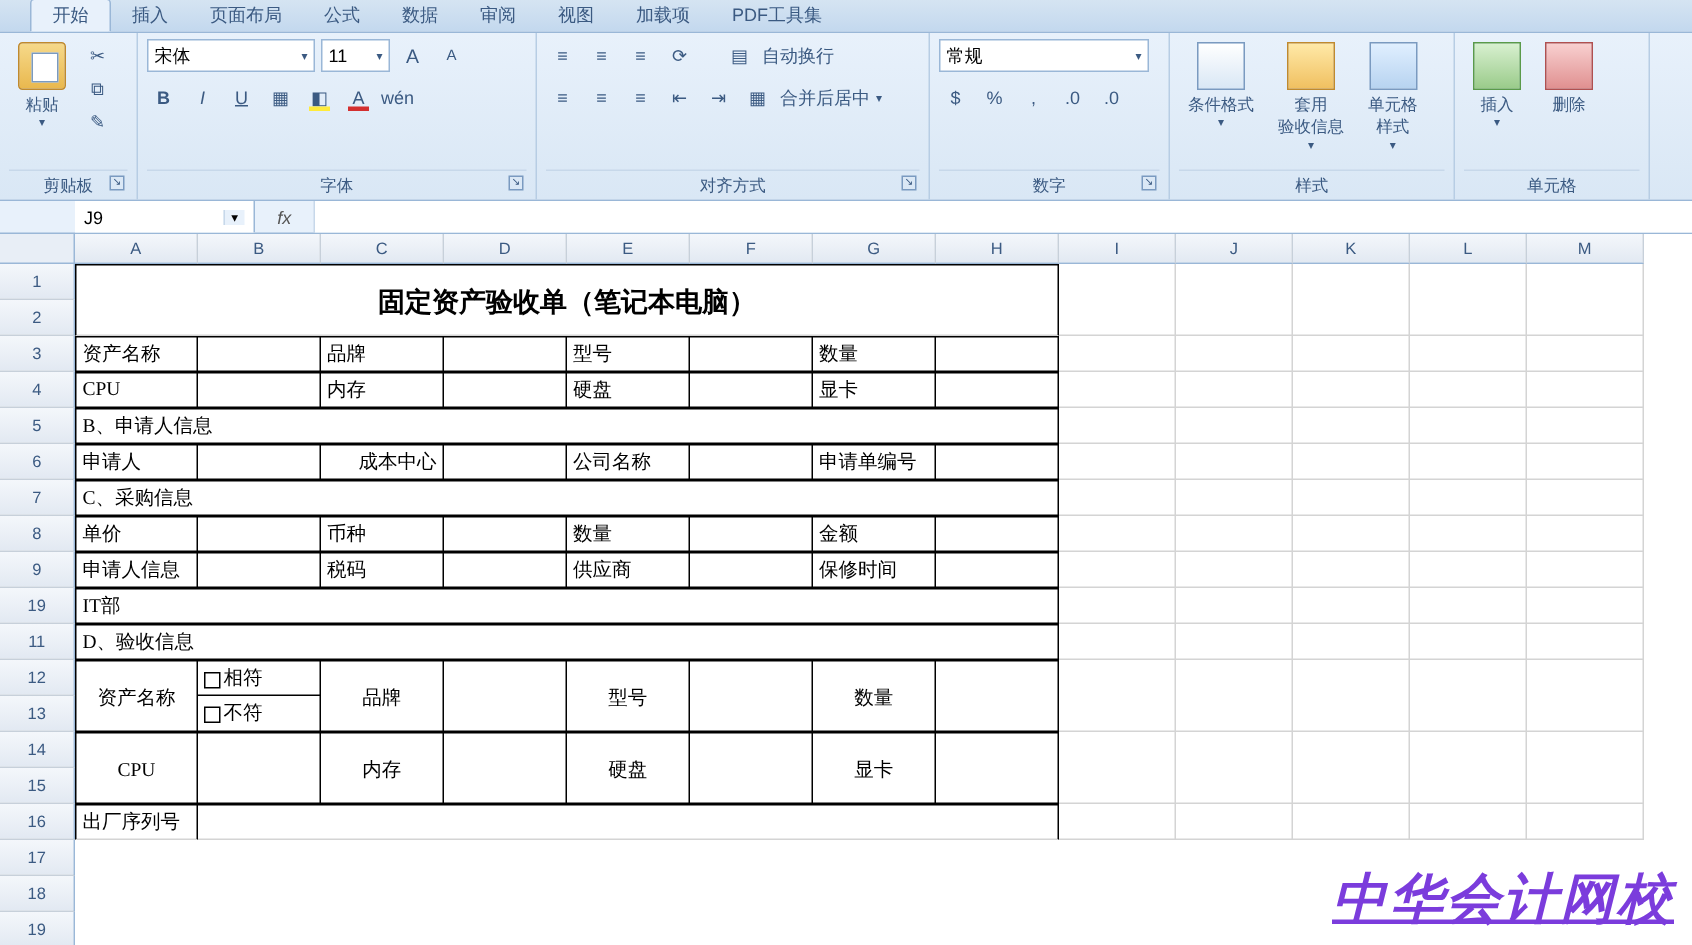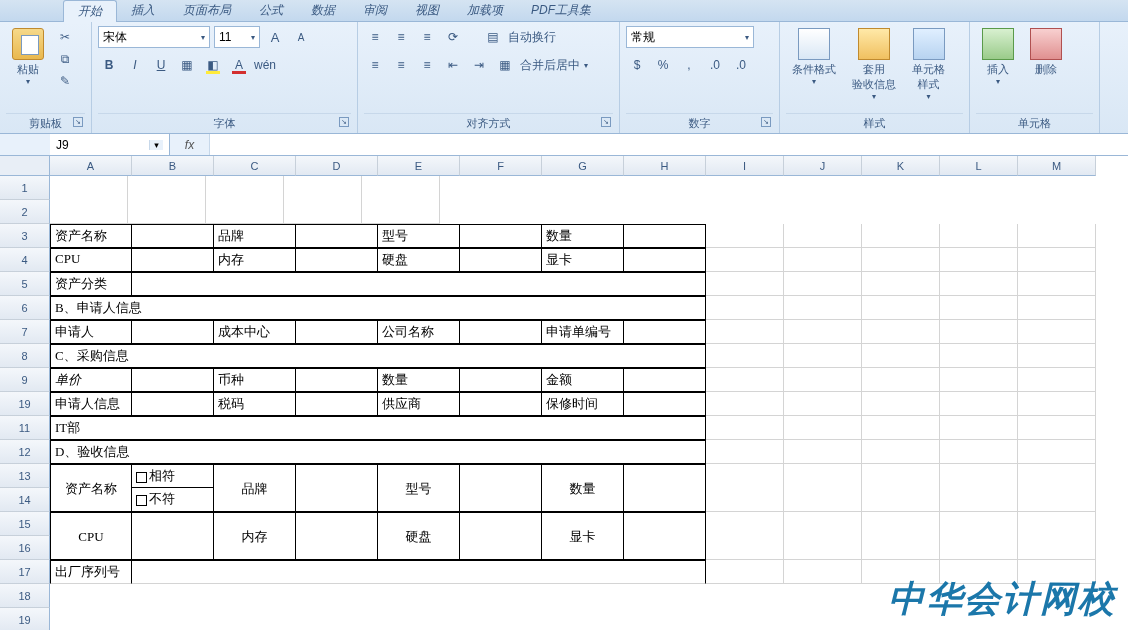--- a/index.html
+++ b/index.html
@@ -1,19 +1,19 @@
 <!DOCTYPE html>
 <html><head>
 <meta charset="utf-8">
 <style>
 * { margin: 0; padding: 0; box-sizing: border-box; font-family: "Microsoft YaHei", SimSun, sans-serif; }
 body { background: #fff; width: 1128px; height: 630px; overflow: hidden; position: relative; }
 
 
-.tabbar { height: 22px; background: linear-gradient(#d5e4f2,#c3d8ee); border-bottom: 1px solid #9ab7d7; display: flex; align-items: flex-start; padding-left: 63px; font-size: 12px; color: #3b5a82; font-style: italic; }
+.tabbar { height: 22px; background: linear-gradient(#d5e4f2,#c3d8ee); border-bottom: 1px solid #9ab7d7; display: flex; align-items: flex-end; padding-left: 20px; font-size: 12px; color: #3b5a82; }
 .tabbar .office-btn { position: absolute; left: 0; top: -4px; width: 38px; height: 26px; }
 .tab { padding: 2px 14px 2px; cursor: pointer; }
 .tab.active { background: #e8f1fb; border: 1px solid #9ab7d7; border-bottom: none; border-radius: 3px 3px 0 0; color: #3b5a82; }
 
 
 .ribbon { height: 112px; background: linear-gradient(#e8f1fb,#d9e7f5); border-bottom: 1px solid #9ab7d7; display: flex; }
 .group { border-right: 1px solid #b7cde4; padding: 4px 6px 0; display: flex; flex-direction: column; justify-content: space-between; }
 .group-label { font-size: 11px; color: #3b5a82; text-align: center; padding: 2px 0; border-top: 1px solid #c7d8ea; position: relative; }
 .group-label .dlg { position: absolute; right: 2px; top: 3px; width: 10px; height: 10px; border: 1px solid #7a9ac0; font-size: 7px; line-height: 8px; text-align: center; color: #3b5a82; }
 .row { display: flex; align-items: center; gap: 4px; }
@@ -49,21 +49,21 @@
 .cells { position: absolute; left: 50px; top: 20px; }
 .cellrow { display: flex; height: 24px; }
 .cell { border-right: 1px solid #d4d4d4; border-bottom: 1px solid #d4d4d4; font-size: 13px; padding: 2px 4px; overflow: hidden; white-space: nowrap; font-family: SimSun, serif; }
 .cell.bb { border-bottom: 1.5px solid #000; }
 .cell.bt { border-top: 1.5px solid #000; }
 .cell.bl { border-left: 1.5px solid #000; }
 .cell.br { border-right: 1.5px solid #000; }
 .title { font-size: 18px; font-weight: bold; font-family: SimSun, serif; }
 .chk { display:inline-block; width:11px; height:11px; border:1px solid #000; margin-right:2px; vertical-align:middle; }
 
-.watermark { position: absolute; right: 12px; bottom: 6px; font-size: 36px; font-weight: bold; color: #0369a1; font-style: italic; letter-spacing: 2px; opacity: 0.9; }
+.watermark { position: absolute; right: 12px; bottom: 6px; font-size: 36px; font-weight: bold; color: #6d28d9; font-style: italic; letter-spacing: 2px; opacity: 0.9; text-decoration: underline; }
 </style>
 </head>
 <body>
 
 <div class="tabbar">
   <div class="office-btn"></div>
 <div class="tab active">开始</div>
     <div class="tab">插入</div>
     <div class="tab">页面布局</div>
     <div class="tab">公式</div>
@@ -139,21 +139,21 @@
         <span style="font-size:12px;color:#3b5a82">合并后居中</span>
         <span style="font-size:8px;color:#3b5a82">▾</span>
       </div>
     </div>
     <div class="group-label"><span>对齐方式</span><span class="dlg">↘</span></div>
   </div>
 
   <div class="group" style="width:160px">
     <div>
       <div class="row">
-        <div class="combo" style="width:128px">
+        <div class="combo" style="width:140px">
             <span>常规</span>
             <span class="dd">▾</span>
           </div>
       </div>
       <div class="row" style="margin-top:6px">
         <div class="smbtn">$</div>
         <div class="smbtn">%</div>
         <div class="smbtn">,</div>
         <div class="smbtn">.0</div>
         <div class="smbtn">.0</div>
@@ -243,20 +243,21 @@
       <div class="rowhead">13</div>
       <div class="rowhead" style="height: 24px;">14</div>
       <div class="rowhead" style="height: 24px;">15</div>
       <div class="rowhead" style="height: 24px;">16</div>
       <div class="rowhead" style="height: 24px;">17</div>
       <div class="rowhead">18</div>
       <div class="rowhead">19</div>
     </div>
   <div class="cells">
       <div class="cellrow" style="height: 48px;">
+        <div class="cell bl br bt title" style="width: 656px; text-align: center; line-height: 44px;">固定资产验收单（笔记本电脑）</div>
         <div class="cell " style="width: 78px;"></div>
         <div class="cell " style="width: 78px;"></div>
         <div class="cell " style="width: 78px;"></div>
         <div class="cell " style="width: 78px;"></div>
         <div class="cell " style="width: 78px;"></div>
       </div>
       <div class="cellrow">
         <div class="cell bb bt bl br" style="width: 82px;">资产名称</div>
         <div class="cell bb bt br" style="width: 82px;"></div>
         <div class="cell bb bt br" style="width: 82px;">品牌</div>
@@ -280,61 +281,52 @@
         <div class="cell bb bt br" style="width: 82px;"></div>
         <div class="cell bb bt br" style="width: 82px;">显卡</div>
         <div class="cell bb bt br" style="width: 82px;"></div>
         <div class="cell " style="width: 78px;"></div>
         <div class="cell " style="width: 78px;"></div>
         <div class="cell " style="width: 78px;"></div>
         <div class="cell " style="width: 78px;"></div>
         <div class="cell " style="width: 78px;"></div>
       </div>
       <div class="cellrow">
-        <div class="cell bl br bt bb" style="width: 82px;">资产分类</div>
-        <div class="cell br bt bb" style="width: 574px;"></div>
-        <div class="cell " style="width: 78px;"></div>
-        <div class="cell " style="width: 78px;"></div>
-        <div class="cell " style="width: 78px;"></div>
-        <div class="cell " style="width: 78px;"></div>
-        <div class="cell " style="width: 78px;"></div>
-      </div>
-      <div class="cellrow">
         <div class="cell bl br bt bb" style="width: 656px;">B、申请人信息</div>
         <div class="cell " style="width: 78px;"></div>
         <div class="cell " style="width: 78px;"></div>
         <div class="cell " style="width: 78px;"></div>
         <div class="cell " style="width: 78px;"></div>
         <div class="cell " style="width: 78px;"></div>
       </div>
       <div class="cellrow">
         <div class="cell bb bt bl br" style="width: 82px;">申请人</div>
         <div class="cell bb bt br" style="width: 82px;"></div>
-        <div class="cell bb bt br" style="width: 82px;">成本中心</div>
+        <div class="cell bb bt br" style="width: 82px; text-align: right;">成本中心</div>
         <div class="cell bb bt br" style="width: 82px;"></div>
         <div class="cell bb bt br" style="width: 82px;">公司名称</div>
         <div class="cell bb bt br" style="width: 82px;"></div>
         <div class="cell bb bt br" style="width: 82px;">申请单编号</div>
         <div class="cell bb bt br" style="width: 82px;"></div>
         <div class="cell " style="width: 78px;"></div>
         <div class="cell " style="width: 78px;"></div>
         <div class="cell " style="width: 78px;"></div>
         <div class="cell " style="width: 78px;"></div>
         <div class="cell " style="width: 78px;"></div>
       </div>
       <div class="cellrow">
         <div class="cell bl br bt bb" style="width: 656px;">C、采购信息</div>
         <div class="cell " style="width: 78px;"></div>
         <div class="cell " style="width: 78px;"></div>
         <div class="cell " style="width: 78px;"></div>
         <div class="cell " style="width: 78px;"></div>
         <div class="cell " style="width: 78px;"></div>
       </div>
       <div class="cellrow">
-        <div class="cell bb bt bl br" style="width: 82px; font-style: italic;">单价</div>
+        <div class="cell bb bt bl br" style="width: 82px;">单价</div>
         <div class="cell bb bt br" style="width: 82px;"></div>
         <div class="cell bb bt br" style="width: 82px;">币种</div>
         <div class="cell bb bt br" style="width: 82px;"></div>
         <div class="cell bb bt br" style="width: 82px;">数量</div>
         <div class="cell bb bt br" style="width: 82px;"></div>
         <div class="cell bb bt br" style="width: 82px;">金额</div>
         <div class="cell bb bt br" style="width: 82px;"></div>
         <div class="cell " style="width: 78px;"></div>
         <div class="cell " style="width: 78px;"></div>
         <div class="cell " style="width: 78px;"></div>

